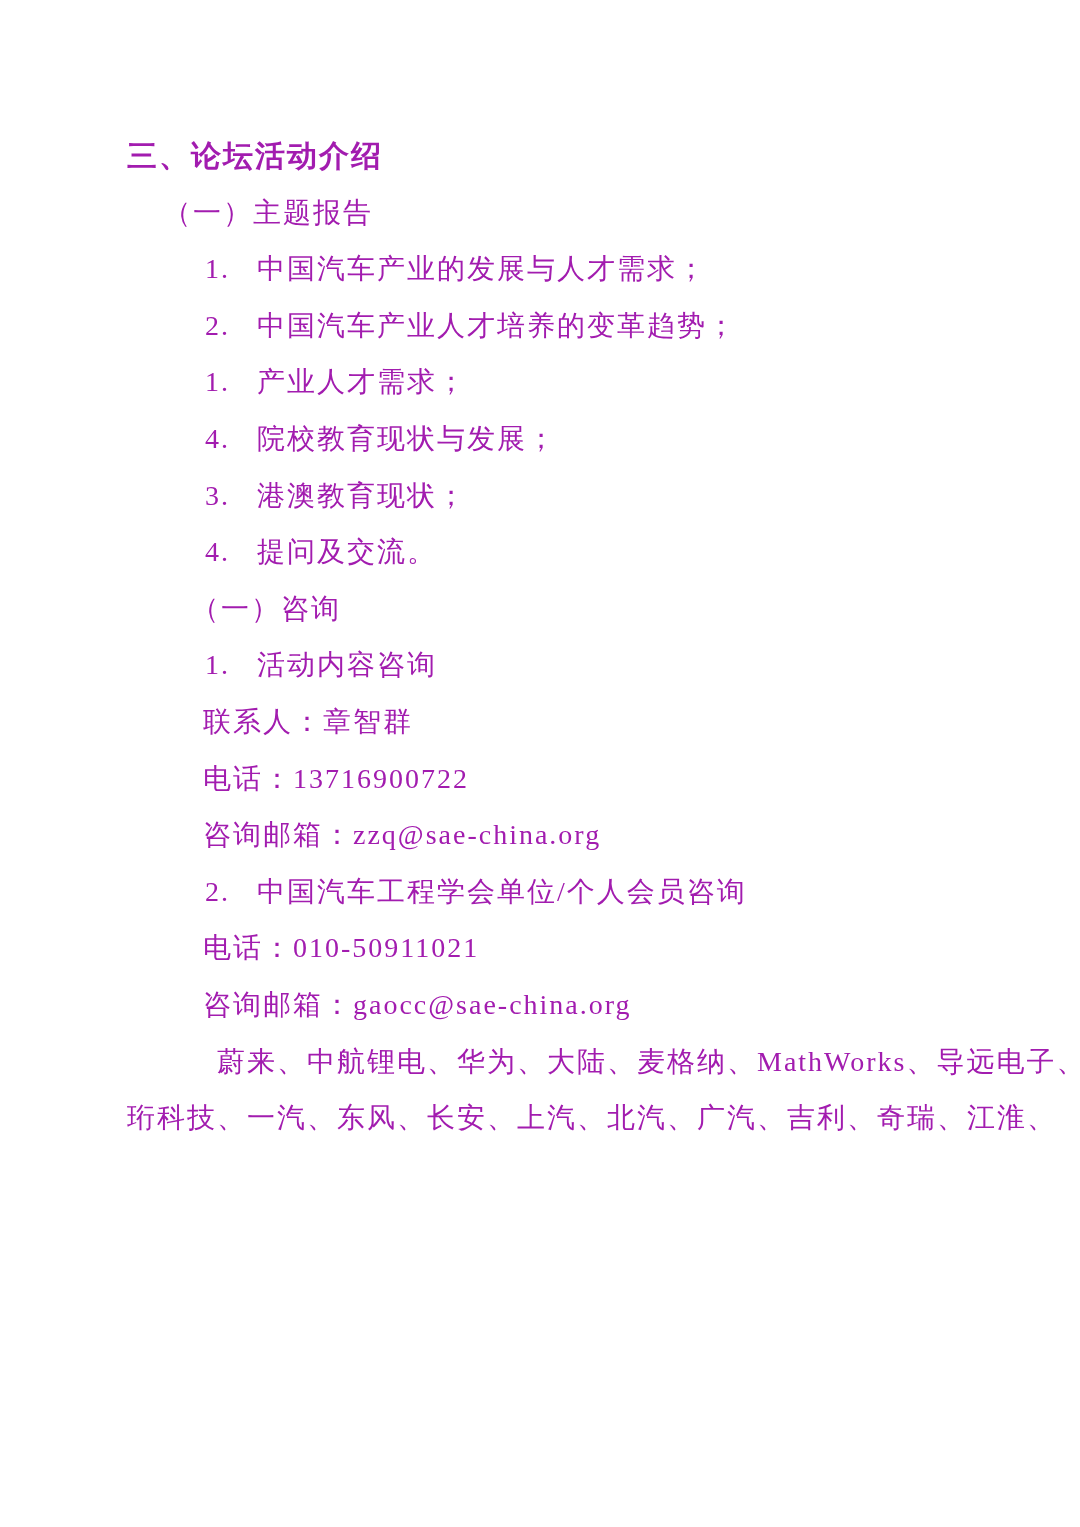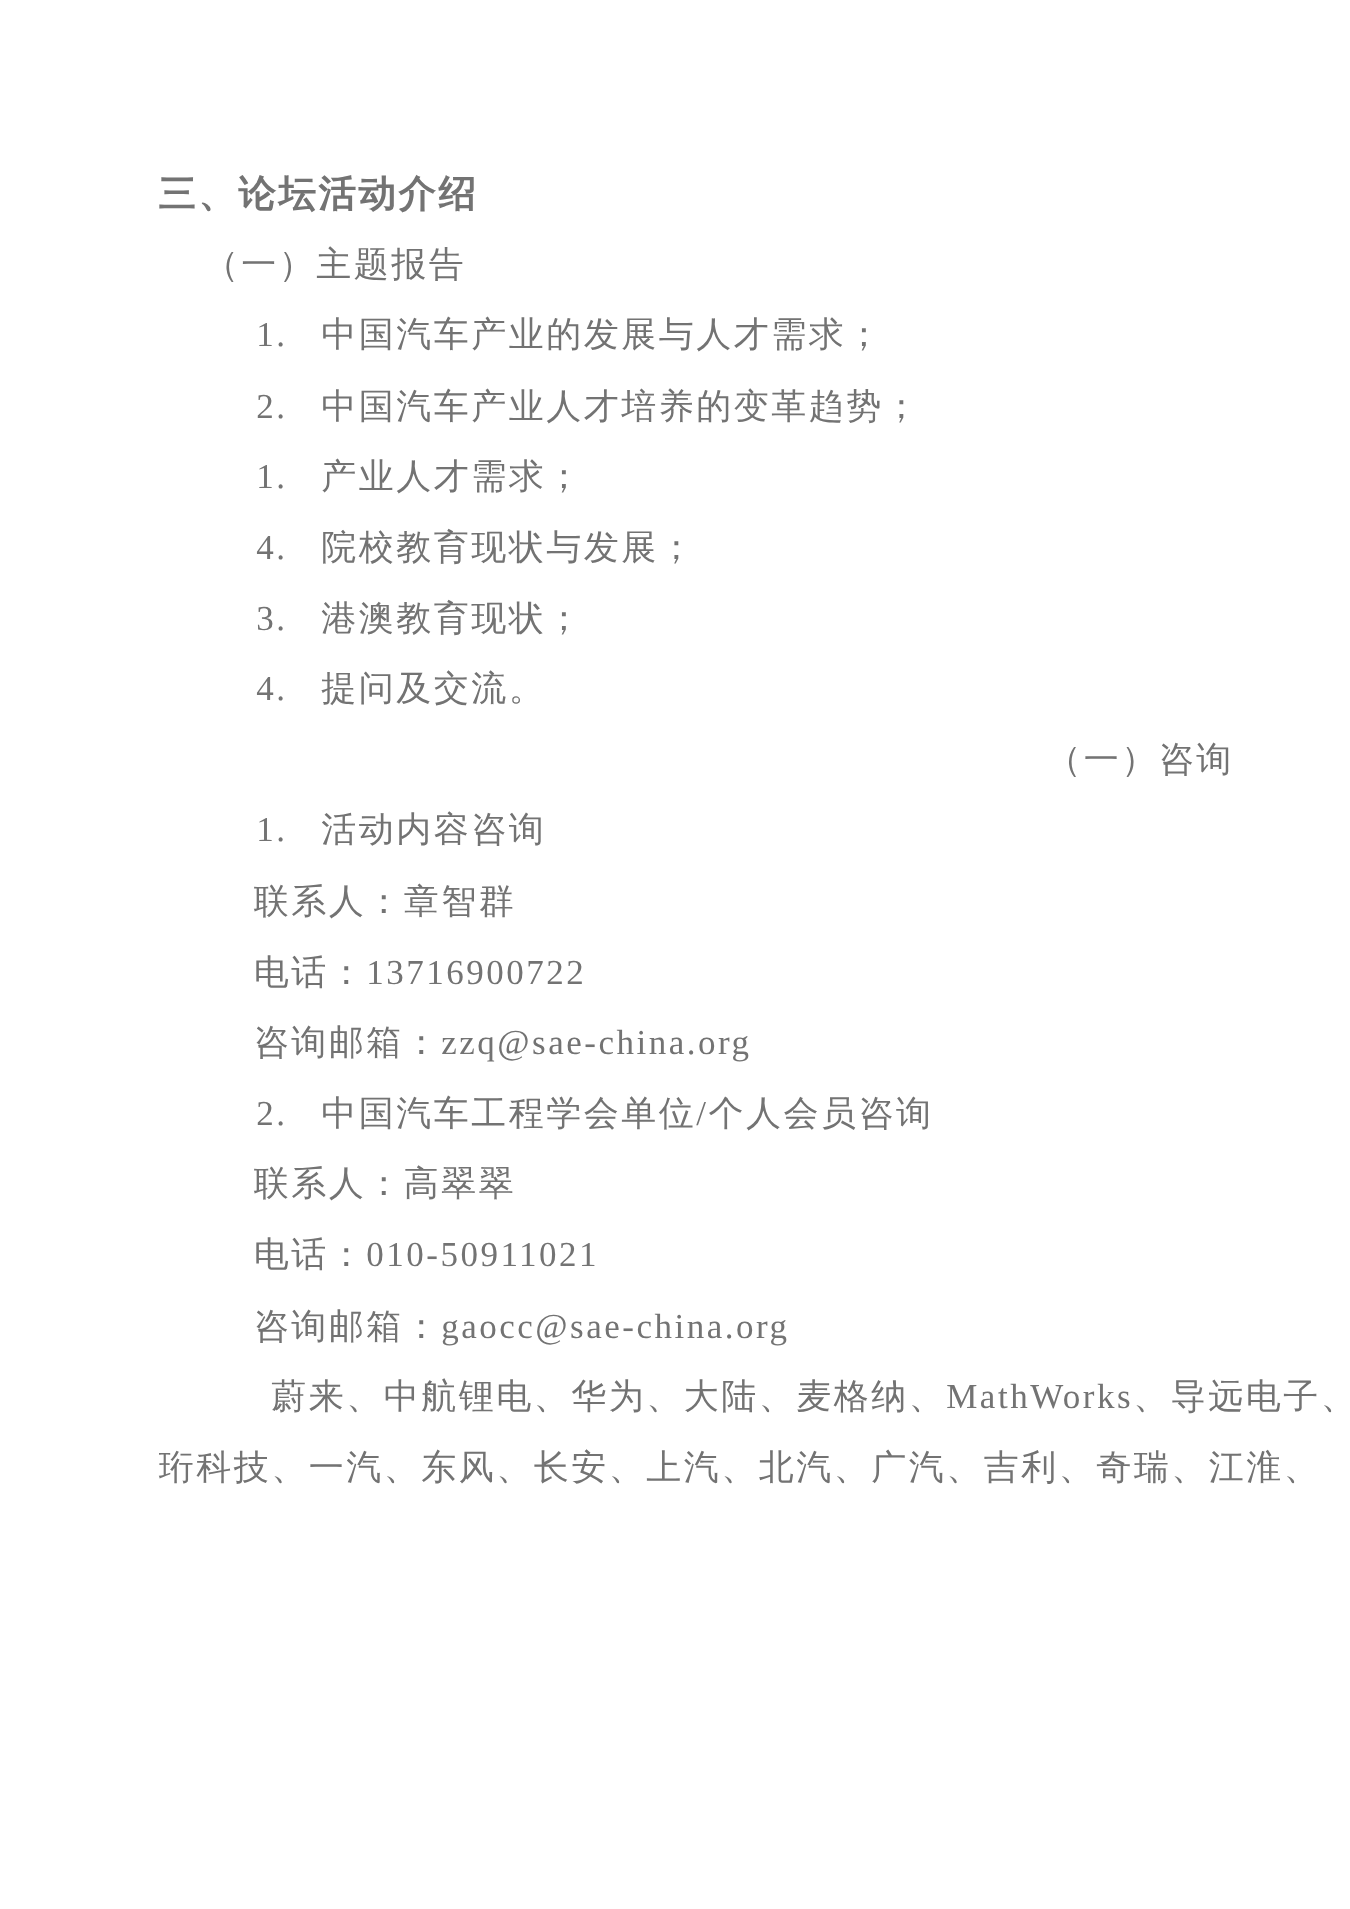--- a/index.html
+++ b/index.html
@@ -21,34 +21,34 @@
     left: 127px;
     top: 128px;
     width: 860px;
   }
   .line {
     height: 56.6px;
     line-height: 56.6px;
     font-size: 28px;
     letter-spacing: 2px;
     white-space: pre;
-    color: #737373;
+    color: #a21caf;
   }
   
   .heading {
     font-family: "Liberation Sans", "DejaVu Sans", sans-serif;
     font-weight: bold;
     font-size: 30px;
     letter-spacing: 2px;
     padding-left: 0;
   }
   
   .sub3 { padding-left: 36px; }
   
-  .sub4 { padding-left: 64px; text-align: right; }
+  .sub4 { padding-left: 64px; }
   
   .item { padding-left: 78px; }
   
   .detail { padding-left: 76px; }
   
   .para_first { padding-left: 90px; }
   .para_cont { padding-left: 0; }
 </style>
 </head>
 <body>
@@ -62,19 +62,18 @@
       <div class="line item">1.   产业人才需求；</div>
       <div class="line item">4.   院校教育现状与发展；</div>
       <div class="line item">3.   港澳教育现状；</div>
       <div class="line item">4.   提问及交流。</div>
       <div class="line sub4">（一）咨询</div>
       <div class="line item">1.   活动内容咨询</div>
       <div class="line detail">联系人：章智群</div>
       <div class="line detail">电话：13716900722</div>
       <div class="line detail">咨询邮箱：zzq@sae-china.org</div>
       <div class="line item">2.   中国汽车工程学会单位/个人会员咨询</div>
-      <div class="line detail">联系人：高翠翠</div>
       <div class="line detail">电话：010-50911021</div>
       <div class="line detail">咨询邮箱：gaocc@sae-china.org</div>
       <div class="line para_first">蔚来、中航锂电、华为、大陆、麦格纳、MathWorks、导远电子、翊</div>
       <div class="line para_cont">珩科技、一汽、东风、长安、上汽、北汽、广汽、吉利、奇瑞、江淮、</div>
     </div>
 </div>
 
 </body></html>

